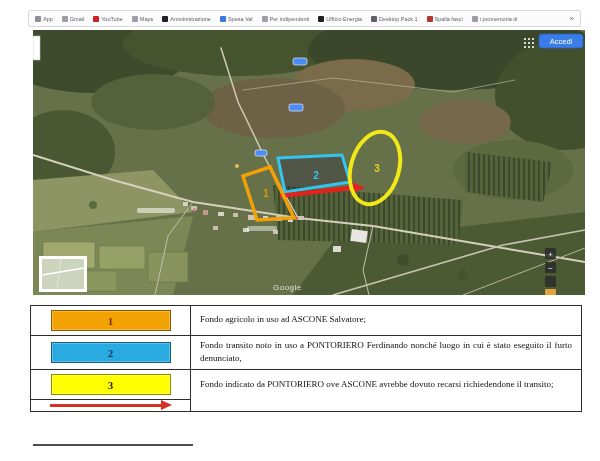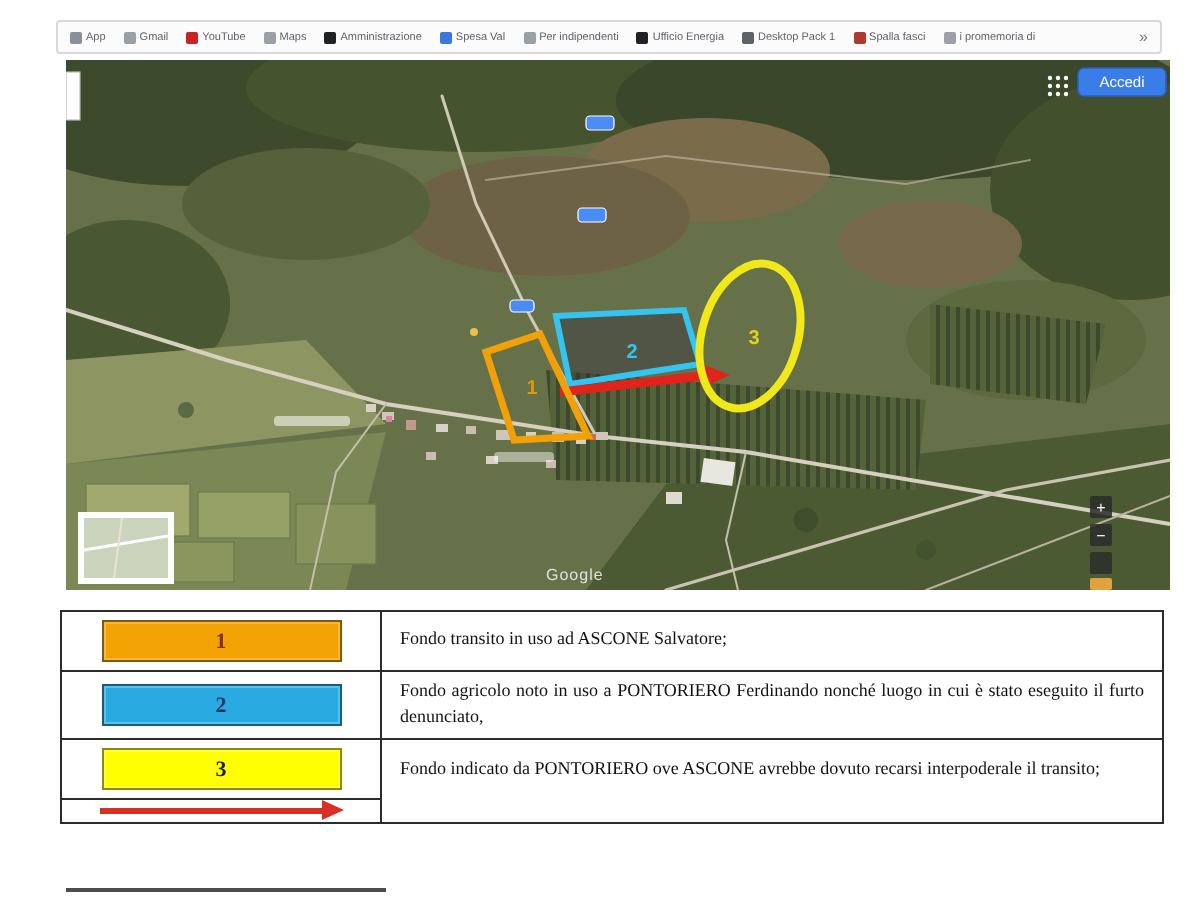--- a/index.html
+++ b/index.html
@@ -231,39 +231,39 @@
 </div>
 
 <div class="legend">
 
   <div class="lcell lkey first">
     <div class="swatch" style="background: rgb(242, 162, 2);">
       <span style="color: rgb(123, 48, 0);">1</span>
     </div>
   </div>
   <div class="lcell ltext first">
-    <span>Fondo transito in uso ad ASCONE Salvatore;</span>
+    <span>Fondo agricolo in uso ad ASCONE Salvatore;</span>
   </div>
 
   <div class="lcell lkey">
     <div class="swatch" style="background: rgb(41, 171, 226);">
       <span style="color: rgb(23, 55, 94);">2</span>
     </div>
   </div>
   <div class="lcell ltext">
-    <span>Fondo agricolo noto in uso a PONTORIERO Ferdinando nonché luogo in cui è stato eseguito il furto denunciato,</span>
+    <span>Fondo transito noto in uso a PONTORIERO Ferdinando nonché luogo in cui è stato eseguito il furto denunciato,</span>
   </div>
 
   <div class="lcell lkey">
     <div class="swatch" style="background: rgb(255, 255, 0);">
       <span style="color: rgb(34, 34, 34);">3</span>
     </div>
   </div>
   <div class="lcell ltext">
-    <span>Fondo indicato da PONTORIERO ove ASCONE avrebbe dovuto recarsi interpoderale il transito;</span>
+    <span>Fondo indicato da PONTORIERO ove ASCONE avrebbe dovuto recarsi richiedendone il transito;</span>
   </div>
 
   <div class="lcell lkey">
     <div class="arrow-sym">
       <div class="arrow-line"></div>
       <div class="arrow-head"></div>
     </div>
   </div>
 </div>
 

